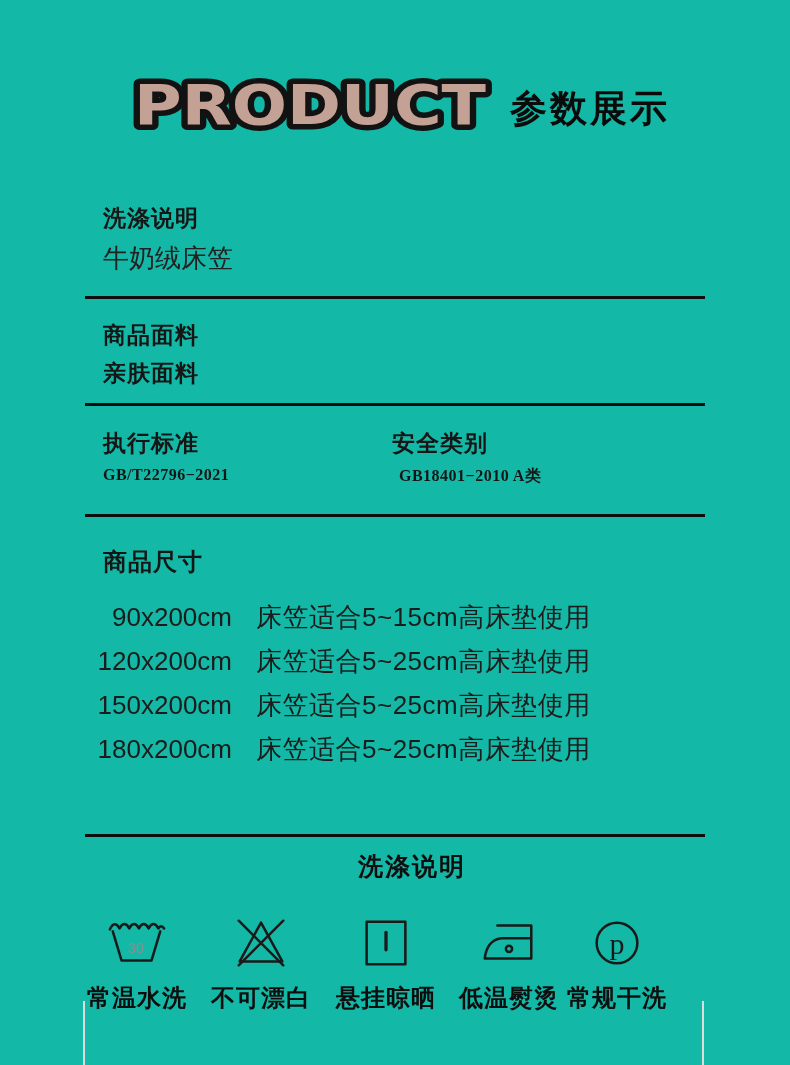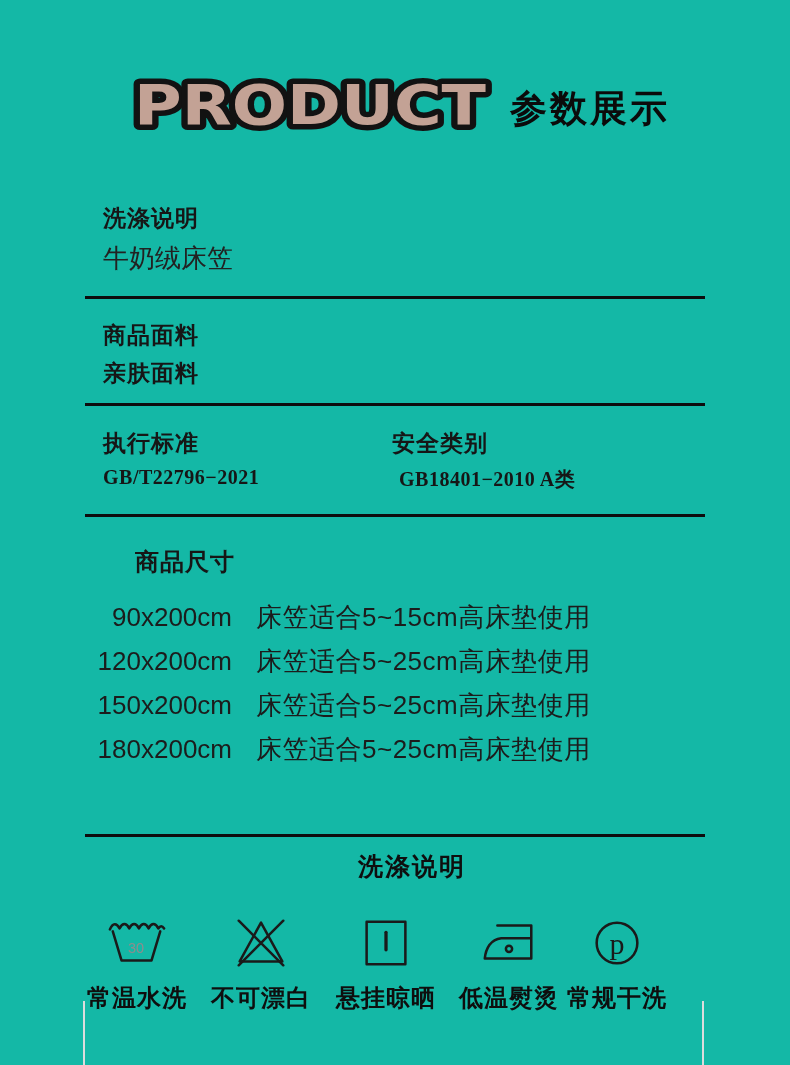--- a/index.html
+++ b/index.html
@@ -17,23 +17,23 @@
   .hr{position:absolute;left:85px;width:620px;height:3px;background:#0d0d0d;}
   .hr1{top:296px}.hr2{top:403px}.hr3{top:514px}.hr4{top:834px}
 
   
   .serif-b{font-family:"Liberation Serif","DejaVu Serif",serif;font-weight:700;color:#161616;}
   .sec-head{position:absolute;left:103px;font-size:23px;letter-spacing:1px;}
   .h-name{top:203px}
   .v-name{position:absolute;left:103px;top:241px;font-size:26px;color:#222;}
   .h-fabric1{top:320px}.h-fabric2{top:358px}
   .h-exec{top:428px}.h-safety{top:428px;left:392px;}
-  .std-val{position:absolute;top:466px;font-size:20px;letter-spacing:.5px;}
+  .std-val{position:absolute;top:466px;font-size:16px;letter-spacing:.5px;}
   .v-exec{left:103px}.v-safety{left:399px}
-  .h-size{top:546px;font-size:24px;margin-left:32px;}
+  .h-size{top:546px;font-size:24px;}
 
   
   .size-rows{position:absolute;left:90px;top:600px;width:620px;}
   .size-row{display:flex;align-items:baseline;height:44px;font-size:26px;color:#1c1c1c;}
   .size-col{width:142px;text-align:right;white-space:nowrap;}
   .desc-col{margin-left:24px;white-space:nowrap;letter-spacing:.5px;}
 
   
   .wash-head{position:absolute;left:17px;top:850px;width:790px;text-align:center;
              font-size:25px;font-weight:600;color:#0e0e0e;letter-spacing:2px;}

